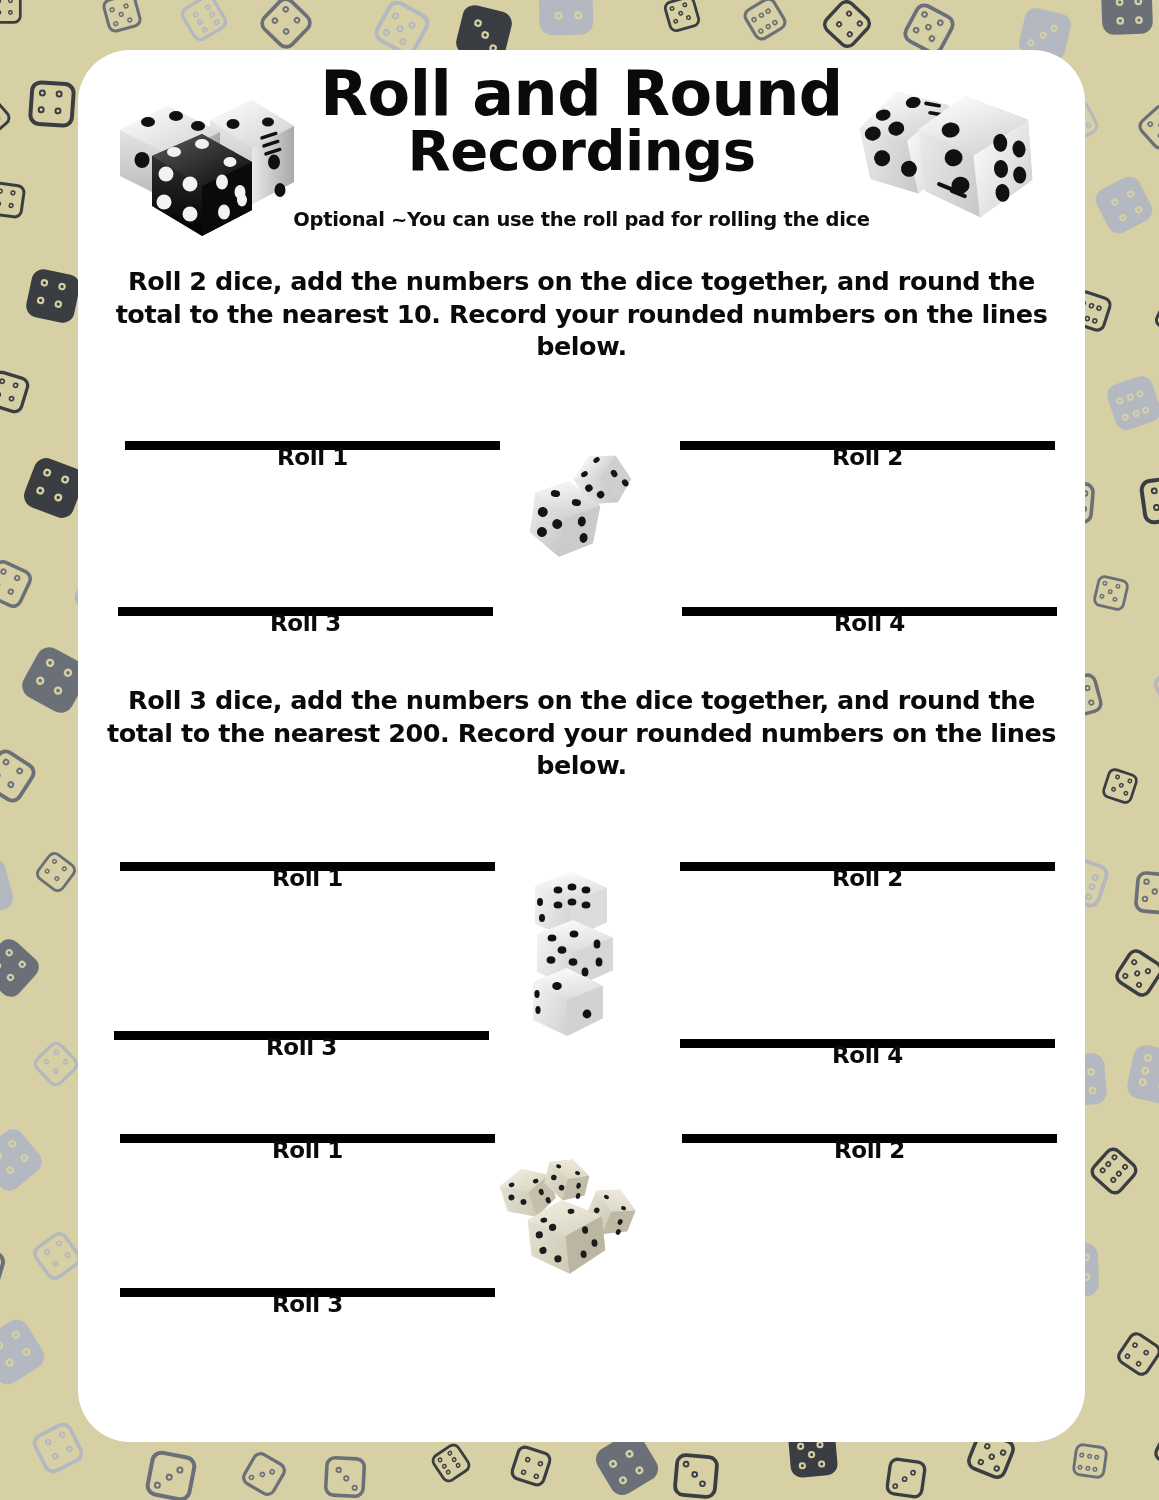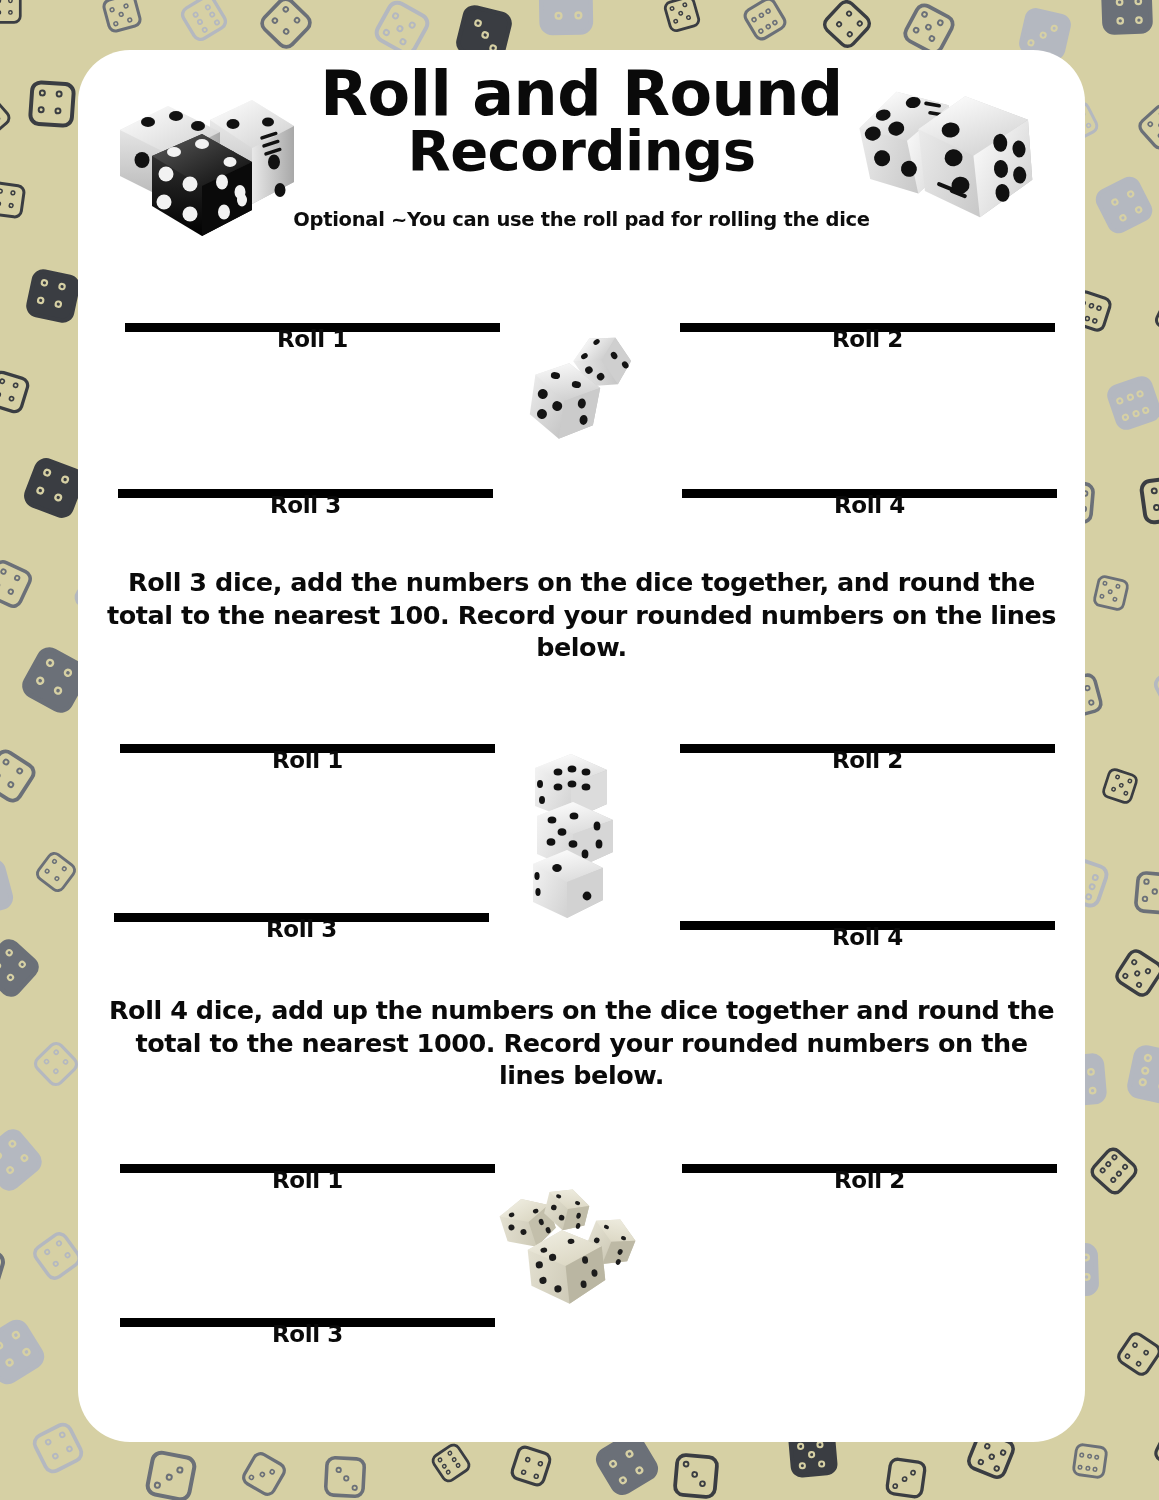--- a/index.html
+++ b/index.html
@@ -1629,20 +1629,21 @@
 
     <div id="page-title">
       <span>Roll and Round</span>
       <span class="title-line2">Recordings</span>
     </div>
 
     <div id="subtitle">Optional ~You can use the roll pad for rolling the dice</div>
   </div>
 
   <div class="roll-section">
+    <div class="instruction" style="margin-top:20px;">Roll 2 dice, add the numbers on the dice together, and round the total to the nearest 10. Record your rounded numbers on the lines below.</div>
 
     <div class="roll-grid" style="height:195px; margin-top:78px;">
       <div class="roll-slot slot-tl">
         <div class="roll-line"></div>
         <div class="roll-label">Roll 1</div>
       </div>
       <div class="roll-slot slot-tr">
         <div class="roll-line"></div>
         <div class="roll-label">Roll 2</div>
       </div>
@@ -1691,21 +1692,21 @@
             <ellipse cx="22" cy="82" rx="5" ry="5" fill="#141414"></ellipse>
             <ellipse cx="60" cy="66" rx="4" ry="5" fill="#141414"></ellipse>
             <ellipse cx="64" cy="82" rx="4" ry="5" fill="#141414"></ellipse>
           </g>
         </svg>
       </div>
     </div>
   </div>
 
   <div class="roll-section">
-    <div class="instruction" style="margin-top:48px;">Roll 3 dice, add the numbers on the dice together, and round the total to the nearest 100. Record your rounded numbers on the lines below.</div>
+    <div class="instruction" style="margin-top:48px;">Roll 3 dice, add the numbers on the dice together, and round the total to the nearest 200. Record your rounded numbers on the lines below.</div>
 
     <div class="roll-grid" style="height:200px; margin-top:80px;">
       <div class="roll-slot slot-tl" style="left:42px;">
         <div class="roll-line"></div>
         <div class="roll-label">Roll 1</div>
       </div>
       <div class="roll-slot slot-tr">
         <div class="roll-line"></div>
         <div class="roll-label">Roll 2</div>
       </div>
@@ -1767,21 +1768,20 @@
             <ellipse cx="72" cy="146" rx="4.4" ry="4.4" fill="#111"></ellipse>
             <ellipse cx="22" cy="126" rx="2.6" ry="4" fill="#111"></ellipse>
             <ellipse cx="23" cy="142" rx="2.6" ry="4" fill="#111"></ellipse>
           </g>
         </svg>
       </div>
     </div>
   </div>
 
   <div class="roll-section">
-    <div class="instruction" style="margin-top:50px;">Roll 4 dice, add up the numbers on the dice together and round the total to the nearest 1000. Record your rounded numbers on the lines below.</div>
 
     <div class="roll-grid" style="height:185px; margin-top:72px;">
       <div class="roll-slot slot-tl" style="left:42px;">
         <div class="roll-line"></div>
         <div class="roll-label">Roll 1</div>
       </div>
       <div class="roll-slot slot-tr" style="right:28px;">
         <div class="roll-line"></div>
         <div class="roll-label">Roll 2</div>
       </div>

